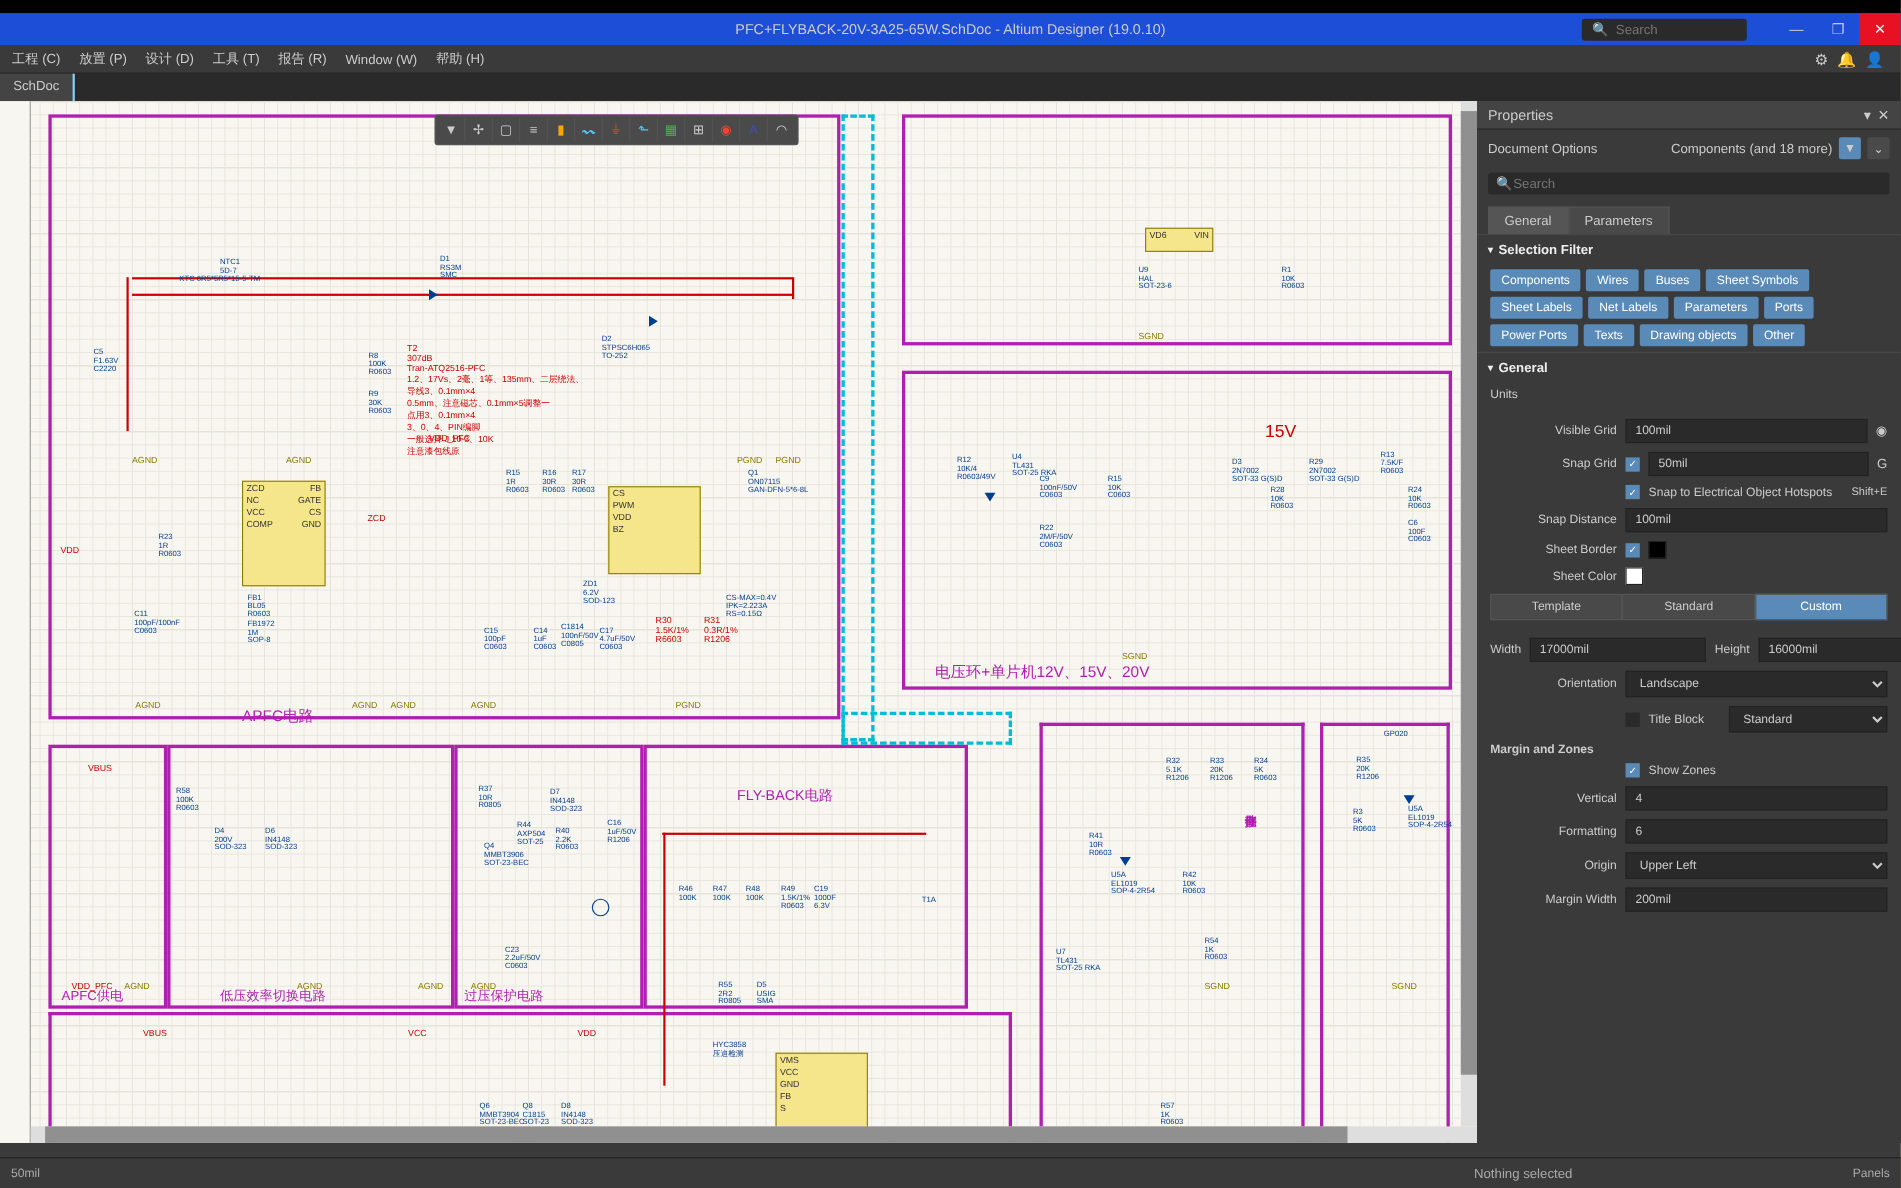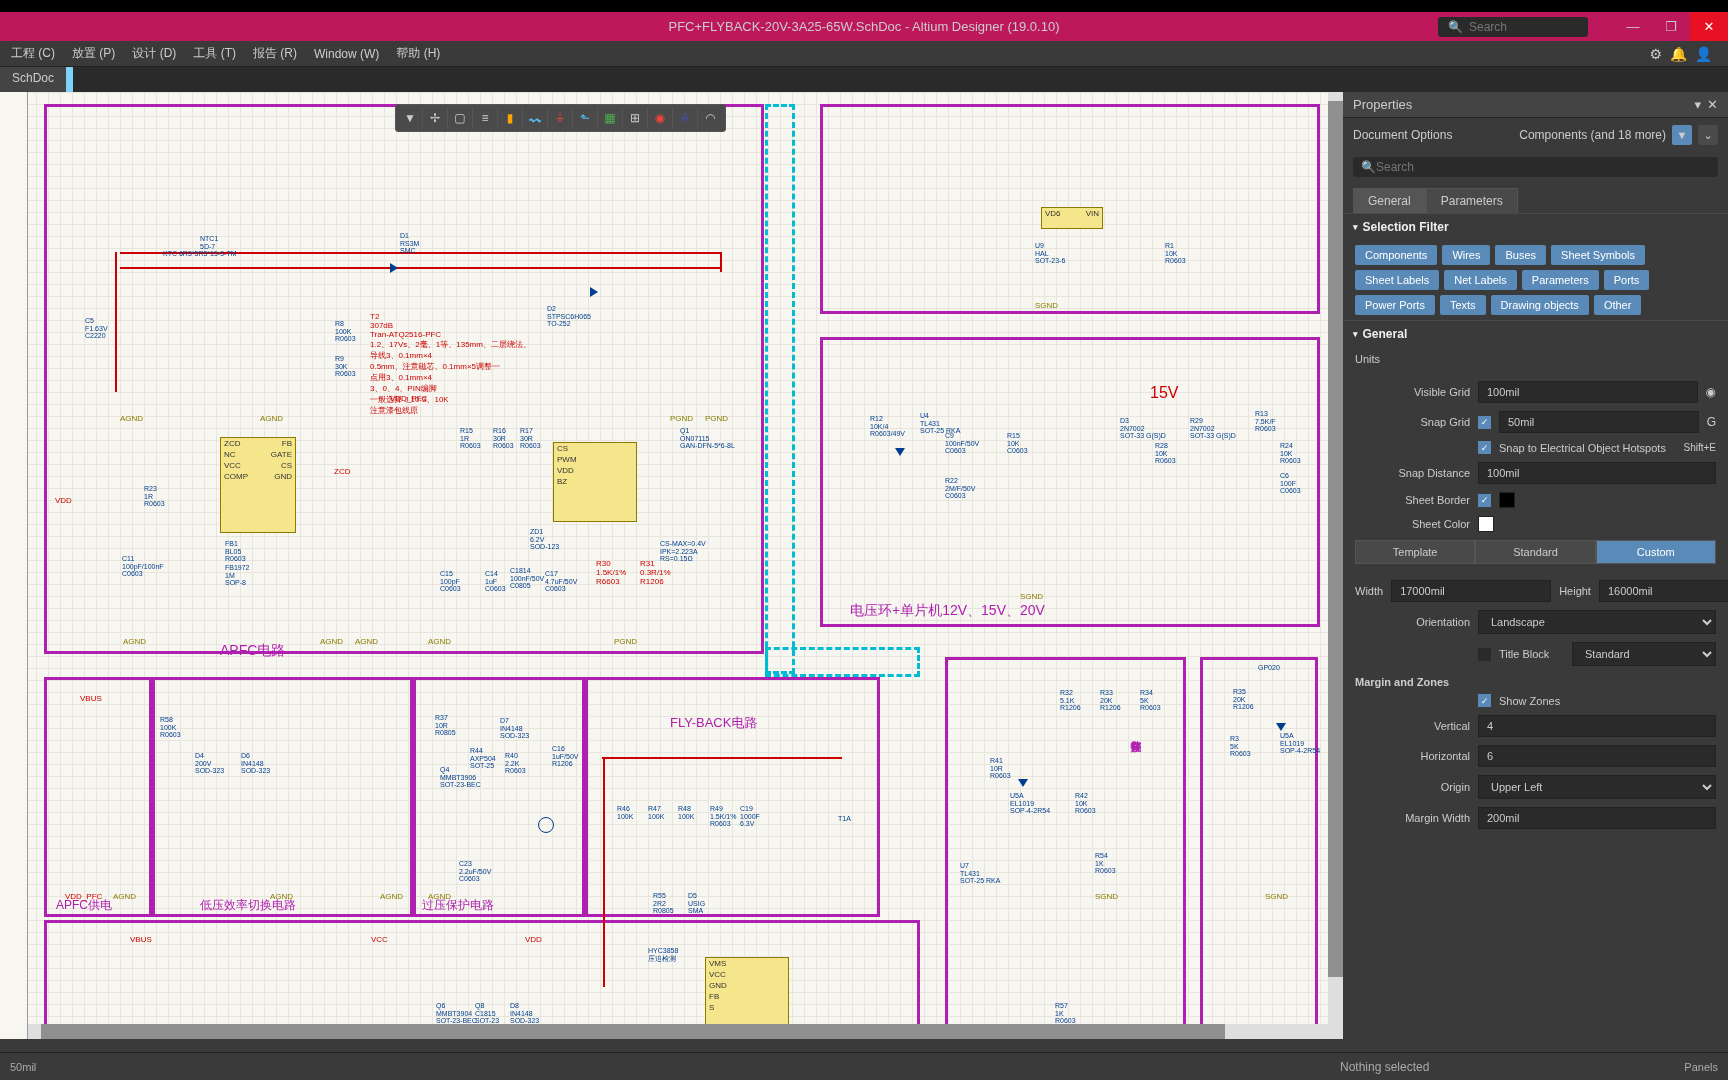--- a/index.html
+++ b/index.html
@@ -1,30 +1,30 @@
 <!DOCTYPE html>
 <html><head>
 <meta charset="utf-8">
 <style>
 *{box-sizing:border-box;margin:0;padding:0;font-family:"Segoe UI",Tahoma,sans-serif}
 body{background:#3a3a3a;color:#ccc;width:1728px;height:1080px;overflow:hidden;position:relative;font-size:12px}
 .topbar{height:12px;background:#000}
-.titlebar{height:29px;background:#be185d;display:flex;align-items:center;position:relative}
+.titlebar{height:29px;background:#1d4ed8;display:flex;align-items:center;position:relative}
 .title{position:absolute;left:50%;transform:translateX(-50%);color:#ccc;font-size:13px}
 .win-controls{position:absolute;right:0;display:flex;height:29px}
 .win-btn{width:38px;display:flex;align-items:center;justify-content:center;color:#ccc;font-size:13px}
 .win-close{background:#e81123;color:#fff}
 .search-box{position:absolute;right:140px;display:flex;align-items:center;gap:6px;background:#2a2a2a;padding:3px 10px;border-radius:3px;width:150px}
 .search-box input{background:transparent;border:none;color:#ccc;font-size:12px;width:100%;outline:none}
 .menubar{height:26px;background:#3a3a3a;display:flex;align-items:center;padding:0 5px;gap:5px;border-bottom:1px solid #222}
 .menu-item{padding:3px 6px;color:#ccc;font-size:12px}
 .menu-right{margin-left:auto;display:flex;gap:8px;padding-right:10px}
 .menu-right span{font-size:14px}
 .tabbar{height:25px;background:#2a2a2a;display:flex}
-.tab{padding:4px 12px;background:#444;color:#ccc;font-size:12px;border-right:7px solid #7dd3fc}
+.tab{padding:4px 12px;background:#444;color:#ccc;font-size:12px;border-right:2px solid #7dd3fc}
 .main{display:flex;height:947px}
 .canvas-area{flex:1;position:relative;background:#f7f6f0;overflow:hidden}
 .canvas-grid{position:absolute;inset:0;background-image:linear-gradient(#e8e6dc 1px,transparent 1px),linear-gradient(90deg,#e8e6dc 1px,transparent 1px),linear-gradient(#d5d2c5 1px,transparent 1px),linear-gradient(90deg,#d5d2c5 1px,transparent 1px);background-size:12px 12px,12px 12px,60px 60px,60px 60px;background-position:0 0,0 0,0 0,0 0}
 .ruler-v{position:absolute;left:0;top:0;width:28px;height:100%;background:#f7f6f0;border-right:1px solid #999;z-index:5}
 .sheet{position:absolute;border:3px solid #b020b0}
 .sheet-label{position:absolute;color:#b020b0;font-size:14px}
 .ic{position:absolute;background:#f5e68c;border:1px solid #8a7a00}
 .ic-pin{font-size:8px;color:#333;padding:1px 3px}
 .wire-red{position:absolute;background:#c00}
 .dashed-cyan{position:absolute;border:2px dashed #00bcd4}
@@ -568,21 +568,21 @@
     <div class="field-row">
       <div class="field-label"></div>
       <span class="check">✓</span>
       <span style="font-size:11px">Show Zones</span>
     </div>
     <div class="field-row">
       <div class="field-label">Vertical</div>
       <input class="field-input" value="4" style="">
     </div>
     <div class="field-row">
-      <div class="field-label">Horizontal</div>
+      <div class="field-label">Formatting</div>
       <input class="field-input" value="6" style="">
     </div>
     <div class="field-row">
       <div class="field-label">Origin</div>
       <select class="field-input"><option>Upper Left</option></select>
     </div>
     <div class="field-row">
       <div class="field-label">Margin Width</div>
       <input class="field-input" value="200mil" style="">
     </div>

